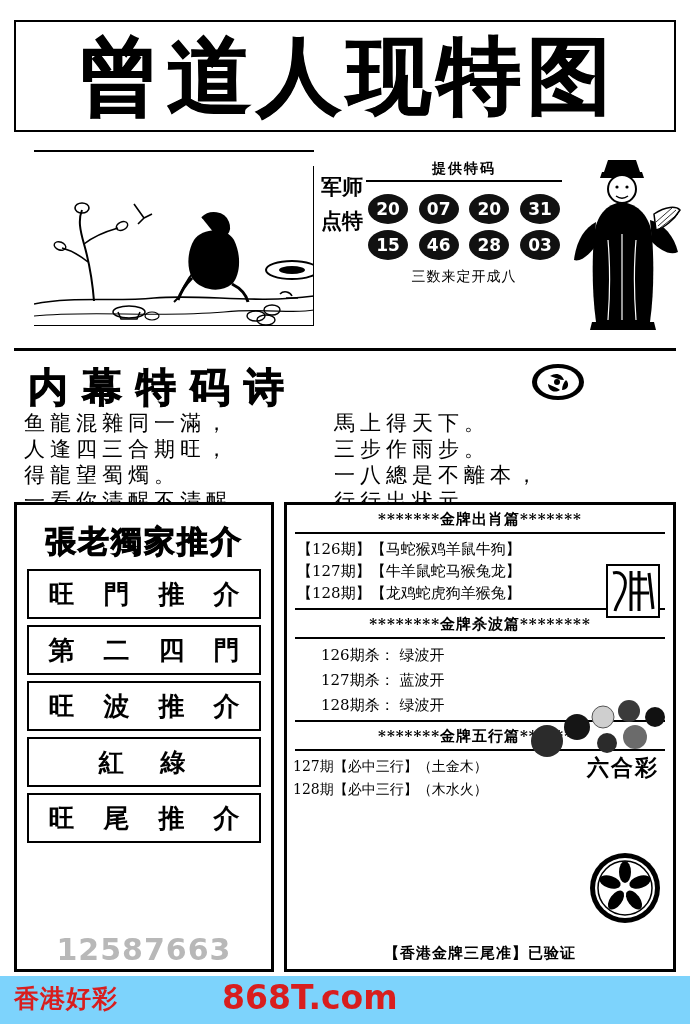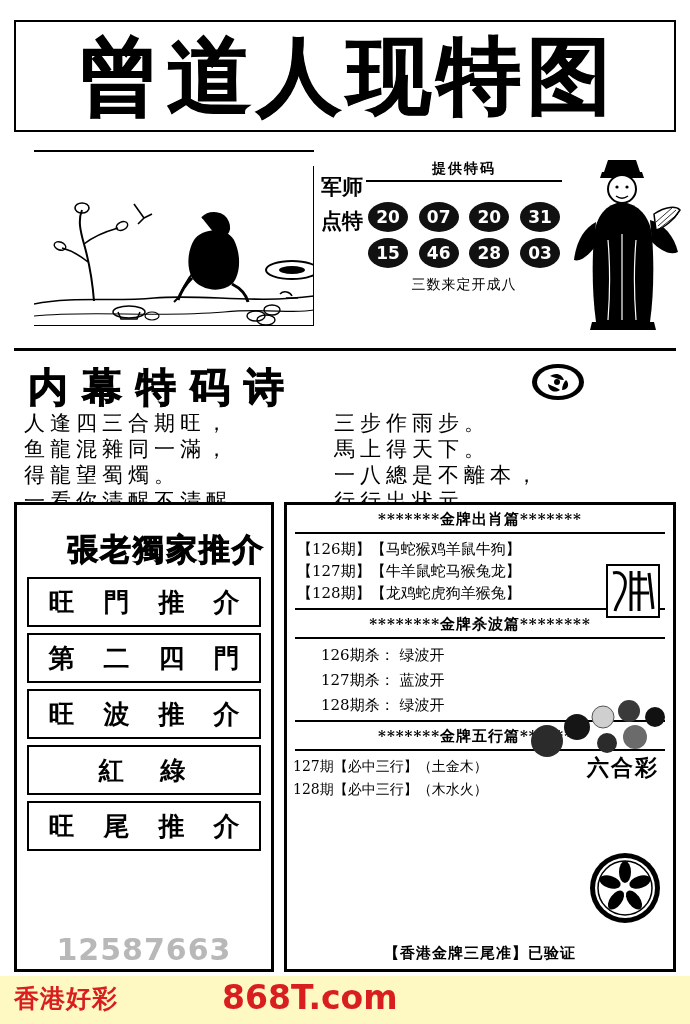--- a/index.html
+++ b/index.html
@@ -59,21 +59,21 @@
   }
 
   .num-panel {
     position:absolute; left:352px; top:20px; width:196px; height:170px;
   }
   .num-head {
     text-align:center; font-size:14px; font-weight:bold;
     font-family:"DejaVu Serif", serif;
     letter-spacing:2px;
     border-bottom:2px solid #000;
-    padding-bottom:2px; margin-bottom:20px;
+    padding-bottom:2px; margin-bottom:12px;
   }
   .balls { display:flex; justify-content:space-between; padding:0 2px; margin-bottom:6px; }
   .ball {
     width:40px; height:30px; border-radius:50%;
     background:#111; color:#fff;
     font-size:17px; font-weight:bold;
     font-family:"DejaVu Sans", sans-serif;
     display:flex; align-items:center; justify-content:center;
     letter-spacing:0px;
   }
@@ -117,21 +117,21 @@
   .poem-col { width:310px; white-space:nowrap; }
   .poem-col.right { width:310px; }
 
   
   .leftbox {
     position:absolute; left:14px; top:502px; width:260px; height:470px;
     border:3px solid #000;
     background:#fff;
   }
   .leftbox-head {
-    margin:24px 6px 4px 6px; text-align:right;
+    margin:16px 6px 4px 6px; text-align:center;
     font-family:"DejaVu Serif", serif;
     font-weight:bold; font-size:31px;
     letter-spacing:2px;
     -webkit-text-stroke:1px #000;
   }
   .lb-cell {
     margin:6px 10px; height:50px;
     border:2px solid #000;
     display:flex; align-items:center; justify-content:center;
     font-family:"DejaVu Serif", serif;
@@ -199,21 +199,21 @@
     position:absolute; right:14px; top:248px;
     font-family:"DejaVu Serif", serif;
     font-weight:bold; font-size:22px; letter-spacing:2px;
     color:#000;
   }
   .flower { position:absolute; right:10px; top:345px; width:76px; height:76px; }
 
   
   .bottom {
     position:absolute; left:0; top:976px; width:690px; height:48px;
-    background:#fef9c3;
+    background:#7dd3fc;
   }
   .bottom-left {
     position:absolute; left:14px; top:6px;
     font-family:"DejaVu Serif", serif;
     font-weight:bold; font-size:25px;
     color:#d81e1e;
     letter-spacing:1px;
   }
   .bottom-right {
     position:absolute; left:222px; top:2px;
@@ -330,26 +330,26 @@
         <ellipse cx="28" cy="20" rx="26" ry="18" fill="#000"></ellipse>
         <ellipse cx="28" cy="20" rx="21" ry="14" fill="#fff"></ellipse>
         <path d="M20 14 C26 10 32 12 34 18 C30 18 26 16 20 14 Z" fill="#000"></path>
         <path d="M36 18 C40 22 38 28 32 28 C32 24 34 20 36 18 Z" fill="#000"></path>
         <path d="M30 28 C24 32 18 28 18 22 C22 24 28 26 30 28 Z" fill="#000"></path>
         <circle cx="27" cy="20" r="3" fill="#000"></circle>
       </svg>
     </div>
     <div class="poem-grid">
       <div class="poem-row">
+        <div class="poem-col">鱼龍混雜同一滿，</div>
+        <div class="poem-col right">馬上得天下。</div>
+      </div>
+      <div class="poem-row">
         <div class="poem-col">人逢四三合期旺，</div>
         <div class="poem-col right">三步作雨步。</div>
-      </div>
-      <div class="poem-row">
-        <div class="poem-col">鱼龍混雜同一滿，</div>
-        <div class="poem-col right">馬上得天下。</div>
       </div>
       <div class="poem-row">
         <div class="poem-col right">得龍望蜀燭。</div>
         <div class="poem-col">一八總是不離本，</div>
       </div>
       <div class="poem-row">
         <div class="poem-col">一看你清醒不清醒，</div>
         <div class="poem-col right">行行出状元。</div>
       </div>
     </div>

